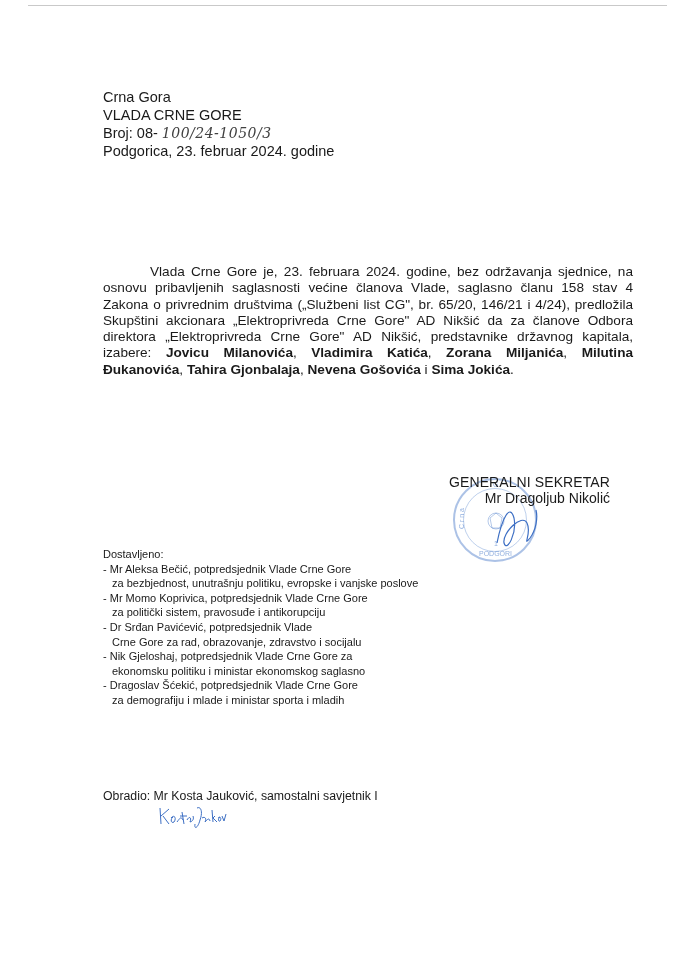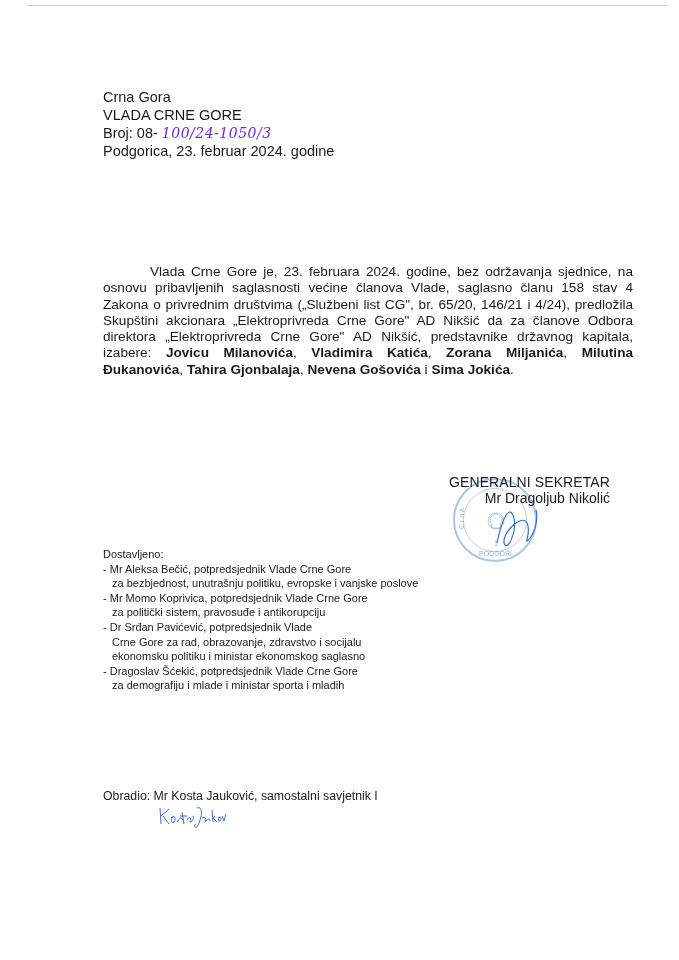--- a/index.html
+++ b/index.html
@@ -3,21 +3,21 @@
 <meta charset="utf-8">
 <style>
   html, body { margin: 0; padding: 0; }
   body {
     width: 679px; height: 960px; background: #ffffff; position: relative; overflow: hidden;
     font-family: "Liberation Sans", sans-serif; color: #1a1a1a;
   }
   .topline { position: absolute; left: 28px; right: 12px; top: 5px; height: 1px; background: #c9c9c9; }
   .header { position: absolute; left: 103px; top: 88px; font-size: 14.5px; line-height: 18px; }
   .header .row { white-space: nowrap; }
-  .handwritten { font-family: "DejaVu Serif", serif; font-style: italic; color: #6d28d9; font-size: 14px; letter-spacing: 0.5px; }
+  .handwritten { font-family: "DejaVu Serif", serif; font-style: italic; color: #404040; font-size: 14px; letter-spacing: 0.5px; }
   .body-text {
     position: absolute; left: 103px; top: 264px; width: 530px;
     font-size: 13.6px; line-height: 16.3px; text-align: justify; text-indent: 47px;
   }
   .body-text b { font-weight: bold; }
   .signature-block { position: absolute; left: 436px; top: 474px; font-size: 14px; line-height: 16px; text-align: right; margin-left: 13px; }
   .signature-block .title { letter-spacing: 0.1px; }
   .stamp {
     position: absolute; left: 453px; top: 478px; width: 84px; height: 84px; border-radius: 50%;
     border: 2px solid rgba(70,120,200,0.45); box-sizing: border-box;
@@ -73,20 +73,21 @@
 </div>
 
 <div class="recipients">
   <div>Dostavljeno:</div>
   <div class="item">- Mr Aleksa Bečić, potpredsjednik Vlade Crne Gore</div>
   <div class="sub">za bezbjednost, unutrašnju politiku, evropske i vanjske poslove</div>
   <div class="item">- Mr Momo Koprivica, potpredsjednik Vlade Crne Gore</div>
   <div class="sub">za politički sistem, pravosuđe i antikorupciju</div>
   <div class="item">- Dr Srđan Pavićević, potpredsjednik Vlade</div>
   <div class="sub">Crne Gore za rad, obrazovanje, zdravstvo i socijalu</div>
+  <div class="item">- Nik Gjeloshaj, potpredsjednik Vlade Crne Gore za</div>
   <div class="sub">ekonomsku politiku i ministar ekonomskog saglasno</div>
   <div class="item">- Dragoslav Šćekić, potpredsjednik Vlade Crne Gore</div>
   <div class="sub">za demografiju i mlade i ministar sporta i mladih</div>
 </div>
 
 <div class="processed">
   <b>Obradio:</b><span> Mr Kosta Jauković, samostalni savjetnik I</span>
 </div>
 
 <div class="processed-sign">

